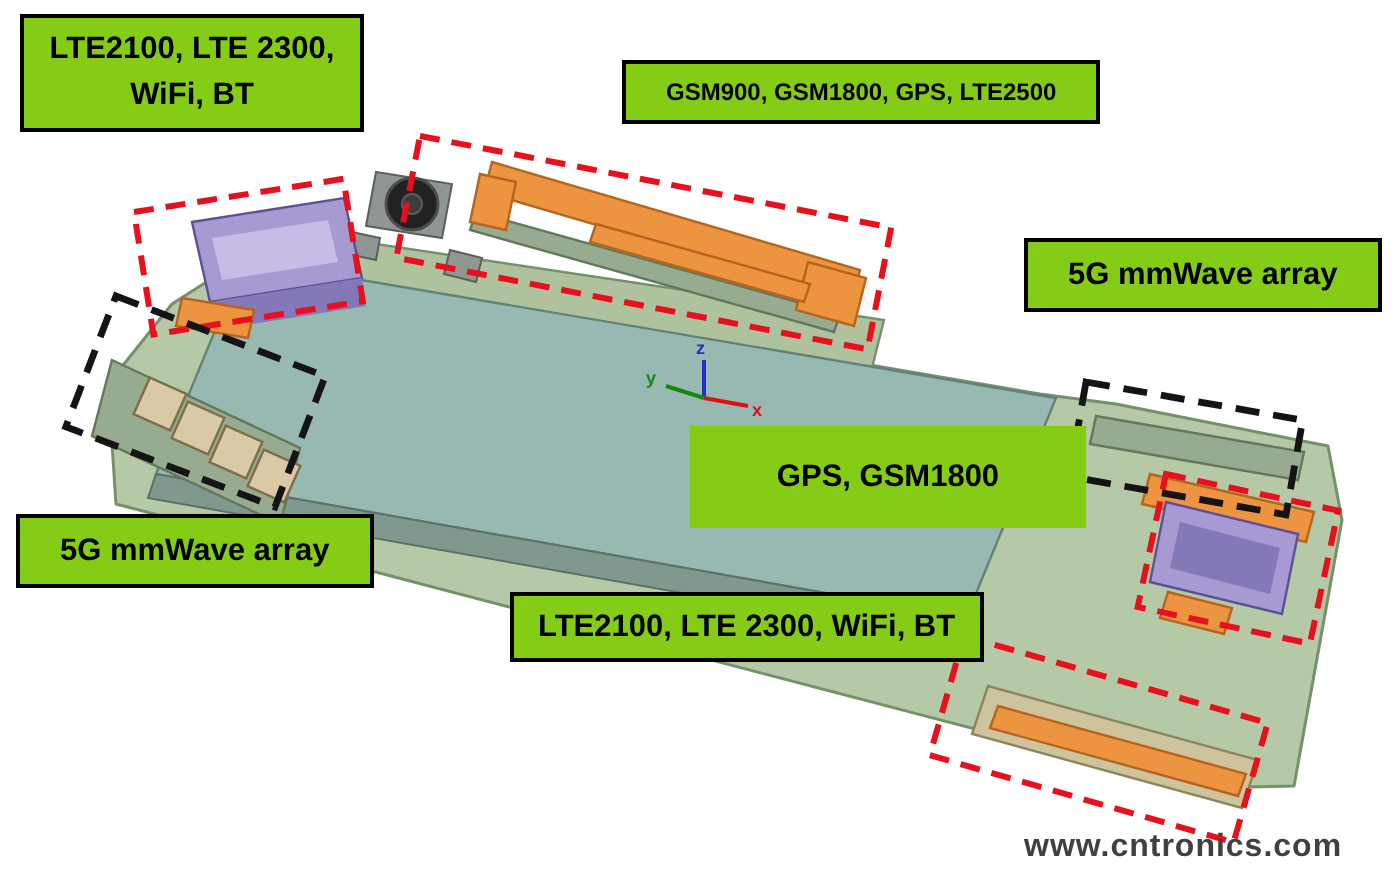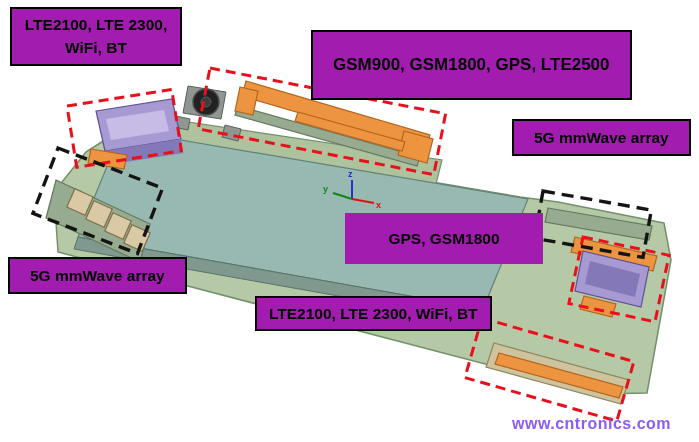--- a/index.html
+++ b/index.html
@@ -25,31 +25,31 @@
 
   
   .red-dash{fill:none;stroke:#e8101c;stroke-width:3;stroke-dasharray:10 6;stroke-linejoin:miter}
   .black-dash{fill:none;stroke:#141414;stroke-width:3.4;stroke-dasharray:12 7}
 
   
   .ax{font-size:9px;font-weight:bold}
   .ax-z{fill:#2233cc}.ax-x{fill:#dd1111}.ax-y{fill:#118811}
 
   
-  .label{position:absolute;background:#a21caf;border:2px solid #000;color:#000;
+  .label{position:absolute;background:#84cc16;border:2px solid #000;color:#000;
          font-weight:bold;font-size:15.5px;line-height:1.5;text-align:center;
          white-space:pre-line;padding:4px 12px}
   .lbl-top-left{left:10px;top:7px;min-width:172px}
-  .lbl-top-center{left:311px;top:30px;padding:20px 20px;font-size:17px}
+  .lbl-top-center{left:311px;top:30px;padding:5px 20px;font-size:12px}
   .lbl-right{left:512px;top:119px;padding:5px 20px}
   .lbl-center{left:345px;top:213px;border:none;min-width:198px;padding:14px 0}
   .lbl-bottom-left{left:8px;top:257px;padding:5px 20px}
   .lbl-bottom-center{left:255px;top:296px}
   .watermark{position:absolute;left:512px;top:415px;font-size:16px;font-weight:bold;
-             color:#8b5cf6;letter-spacing:.5px}
+             color:#404040;letter-spacing:.5px}
 </style>
 </head>
 <body>
 
 <div class="stage">
 
   <svg width="699" height="442" viewBox="0 0 699 442">
 
     <polygon class="frame" points="86,152 122,129 520,197 558,202 664,223 671,260 647,393 600,394 58,252 54,192"></polygon>
 

